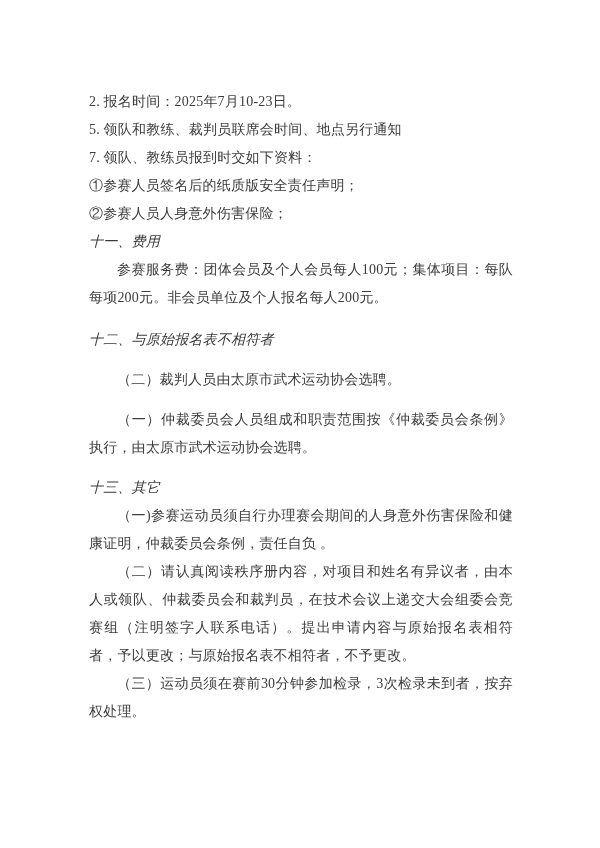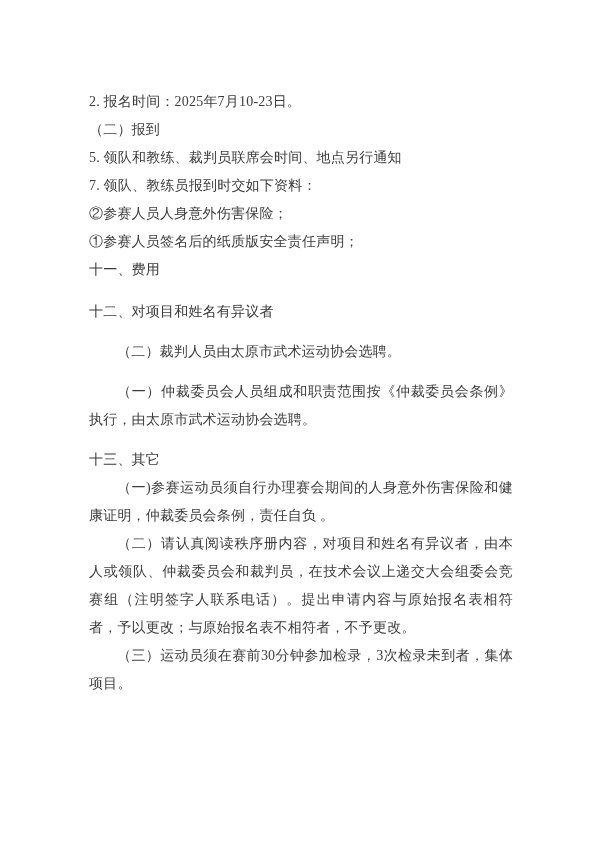--- a/index.html
+++ b/index.html
@@ -31,58 +31,59 @@
     margin: 0;
     padding: 0;
     font-weight: normal;
     font-size: 14px;
     line-height: 28px;
   }
   .heading {
     font-weight: bold;
     color: #383838;
     text-align: left;
+    font-style: italic;
   }
   .ind1 { padding-left: 15px; }   
   .ind2 { padding-left: 30px; }   
   .indc { padding-left: 26px; }   
   .para { text-indent: 2em; }     
   .gap-top    { margin-top: 14px !important; }
   .gap-top-sm { margin-top: 12px !important; }
 </style>
 </head>
 <body>
 
 <div class="page">
   <div class="content">
 
     <p class="ind2">2. 报名时间：2025年7月10-23日。</p>
 
 
-    <p class="ind1">（二）报到</p>
 
     <p class="ind1">5. 领队和教练、裁判员联席会时间、地点另行通知</p>
 
     <p class="ind1">7. 领队、教练员报到时交如下资料：</p>
 
+    <p class="indc">①参赛人员签名后的纸质版安全责任声明；</p>
+
     <p class="indc">②参赛人员人身意外伤害保险；</p>
-
-    <p class="indc">①参赛人员签名后的纸质版安全责任声明；</p>
 
     <h2 class="heading">十一、费用</h2>
 
+    <p class="para">参赛服务费：团体会员及个人会员每人100元；集体项目：每队每项200元。非会员单位及个人报名每人200元。</p>
 
-    <h2 class="heading gap-top">十二、对项目和姓名有异议者</h2>
+    <h2 class="heading gap-top">十二、与原始报名表不相符者</h2>
 
     <p class="para gap-top-sm">（二）裁判人员由太原市武术运动协会选聘。</p>
 
     <p class="para gap-top-sm">（一）仲裁委员会人员组成和职责范围按《仲裁委员会条例》执行，由太原市武术运动协会选聘。</p>
 
     <h2 class="heading gap-top-sm">十三、其它</h2>
 
     <p class="para">（一)参赛运动员须自行办理赛会期间的人身意外伤害保险和健康证明，仲裁委员会条例，责任自负 。</p>
 
     <p class="para">（二）请认真阅读秩序册内容，对项目和姓名有异议者，由本人或领队、仲裁委员会和裁判员，在技术会议上递交大会组委会竞赛组（注明签字人联系电话）。提出申请内容与原始报名表相符者，予以更改；与原始报名表不相符者，不予更改。</p>
 
-    <p class="para">（三）运动员须在赛前30分钟参加检录，3次检录未到者，集体项目。</p>
+    <p class="para">（三）运动员须在赛前30分钟参加检录，3次检录未到者，按弃权处理。</p>
 
   </div>
 </div>
 
 </body></html>

